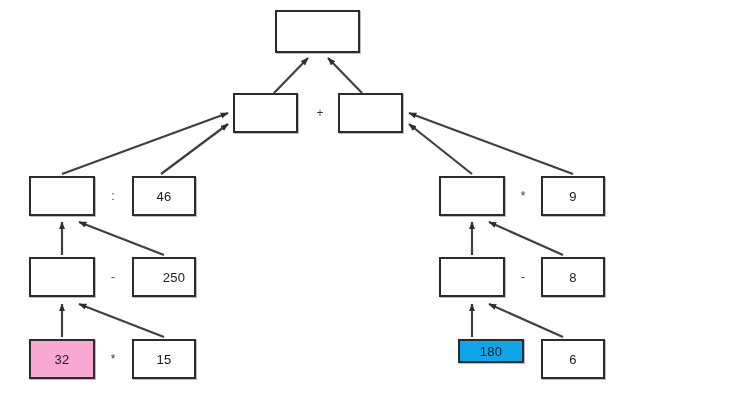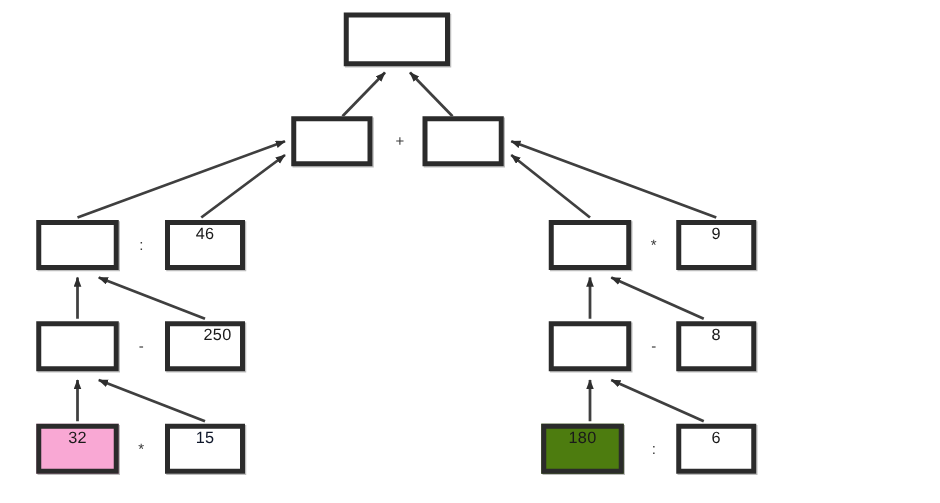--- a/index.html
+++ b/index.html
@@ -22,24 +22,24 @@
     left: 0;
     top: 0;
     width: 752px;
     height: 402px;
     pointer-events: none;
   }
   .node {
     position: absolute;
     box-sizing: border-box;
     background: #ffffff;
-    border: 4px solid #eab308;
+    border: 2px solid #eab308;
     box-shadow: 1px 1px 0 0 #bdbdbd;
     display: flex;
-    align-items: flex-start;
+    align-items: center;
     justify-content: center;
     z-index: 2;
   }
   .node-label {
     font-family: "Liberation Sans", sans-serif;
     font-size: 13px;
     color: #1a1a1a;
     line-height: 1;
     letter-spacing: 0.2px;
   }
@@ -120,21 +120,21 @@
       </div>
       <div class="node" style="left: 541px; top: 176px; width: 64px; height: 40px; border-color: rgb(43, 43, 43); background: rgb(255, 255, 255);">
         <span class="node-label" style="color: rgb(26, 26, 26);">9</span>
       </div>
       <div class="node" style="left: 439px; top: 257px; width: 66px; height: 40px; border-color: rgb(43, 43, 43); background: rgb(255, 255, 255);">
         <span class="node-label" style="color: rgb(26, 26, 26);"></span>
       </div>
       <div class="node" style="left: 541px; top: 257px; width: 64px; height: 40px; border-color: rgb(43, 43, 43); background: rgb(255, 255, 255);">
         <span class="node-label" style="color: rgb(26, 26, 26);">8</span>
       </div>
-      <div class="node" style="left: 433px; top: 339px; width: 66px; height: 40px; border-color: rgb(43, 43, 43); background: #4d7c0f;">
+      <div class="node" style="left: 458px; top: 339px; width: 66px; height: 24px; border-color: rgb(43, 43, 43); background: #0ea5e9;">
         <span class="node-label" style="color: rgb(26, 26, 26);">180</span>
       </div>
       <div class="node" style="left: 541px; top: 339px; width: 64px; height: 40px; border-color: rgb(43, 43, 43); background: rgb(255, 255, 255);">
         <span class="node-label" style="color: rgb(26, 26, 26);">6</span>
       </div>
     </div>
   <div id="operator-layer">
       <div class="operator" style="left: 313px; top: 106px;">+</div>
       <div class="operator" style="left: 106px; top: 189px;">:</div>
       <div class="operator" style="left: 106px; top: 270px;">-</div>

